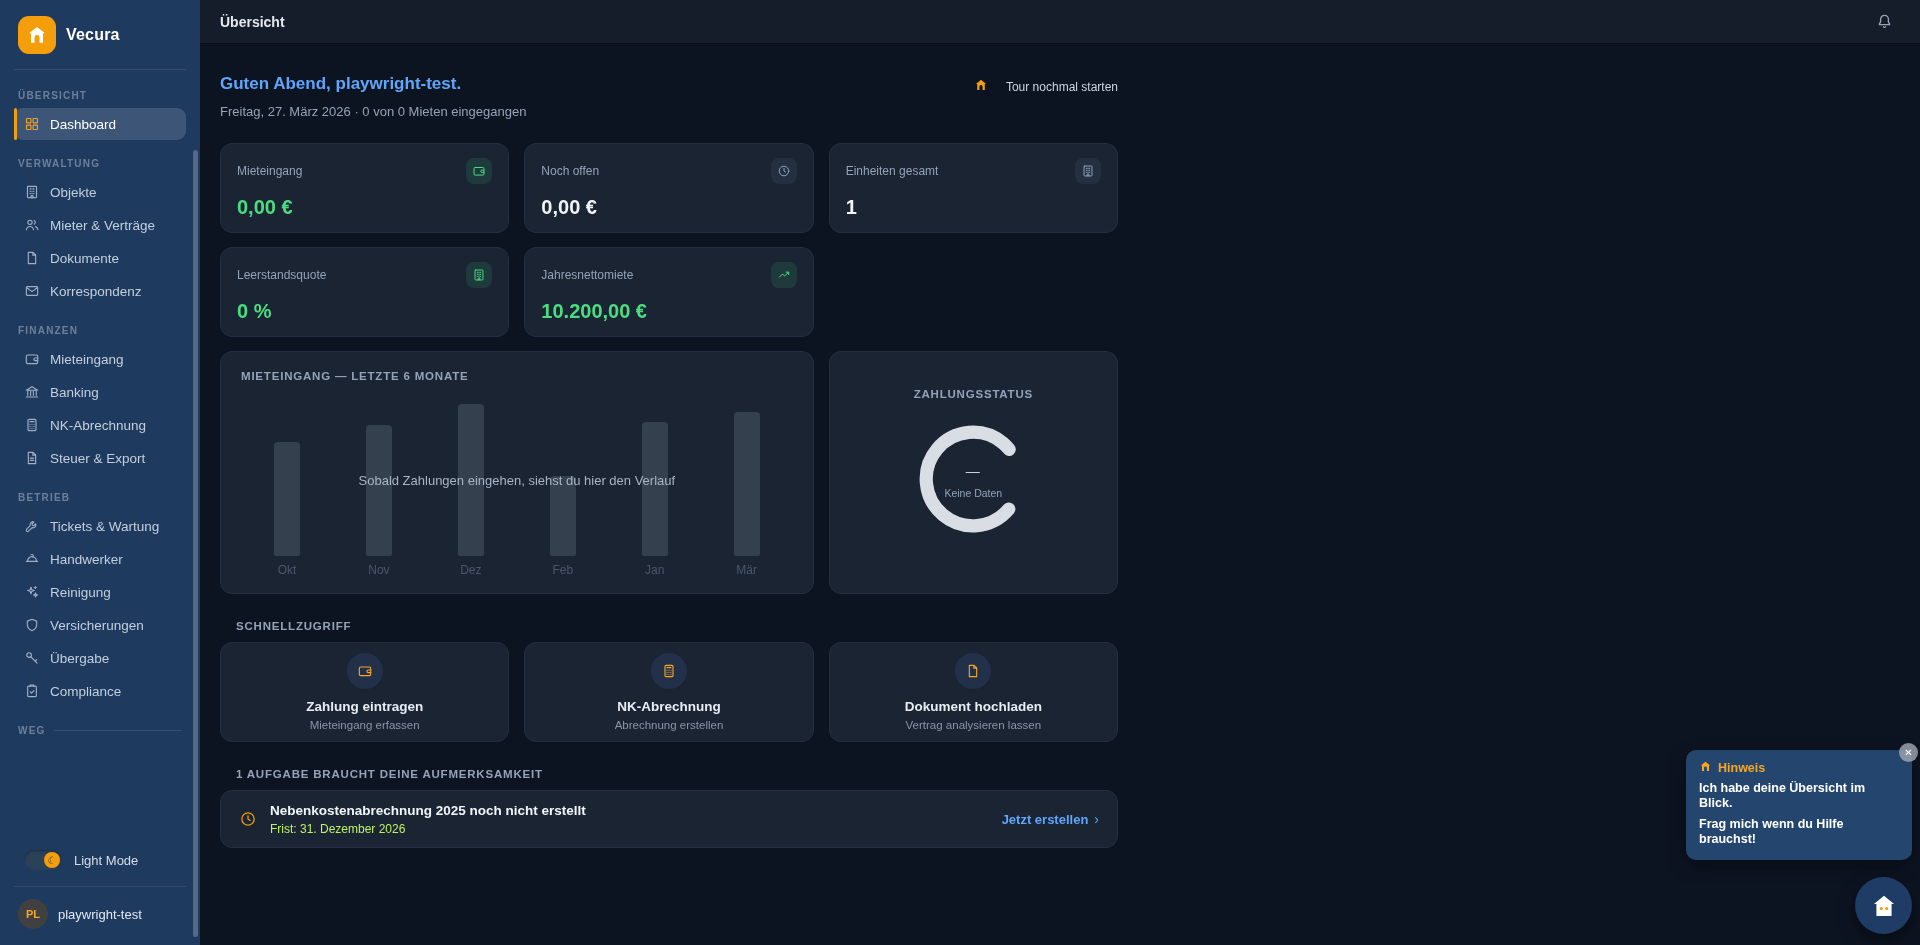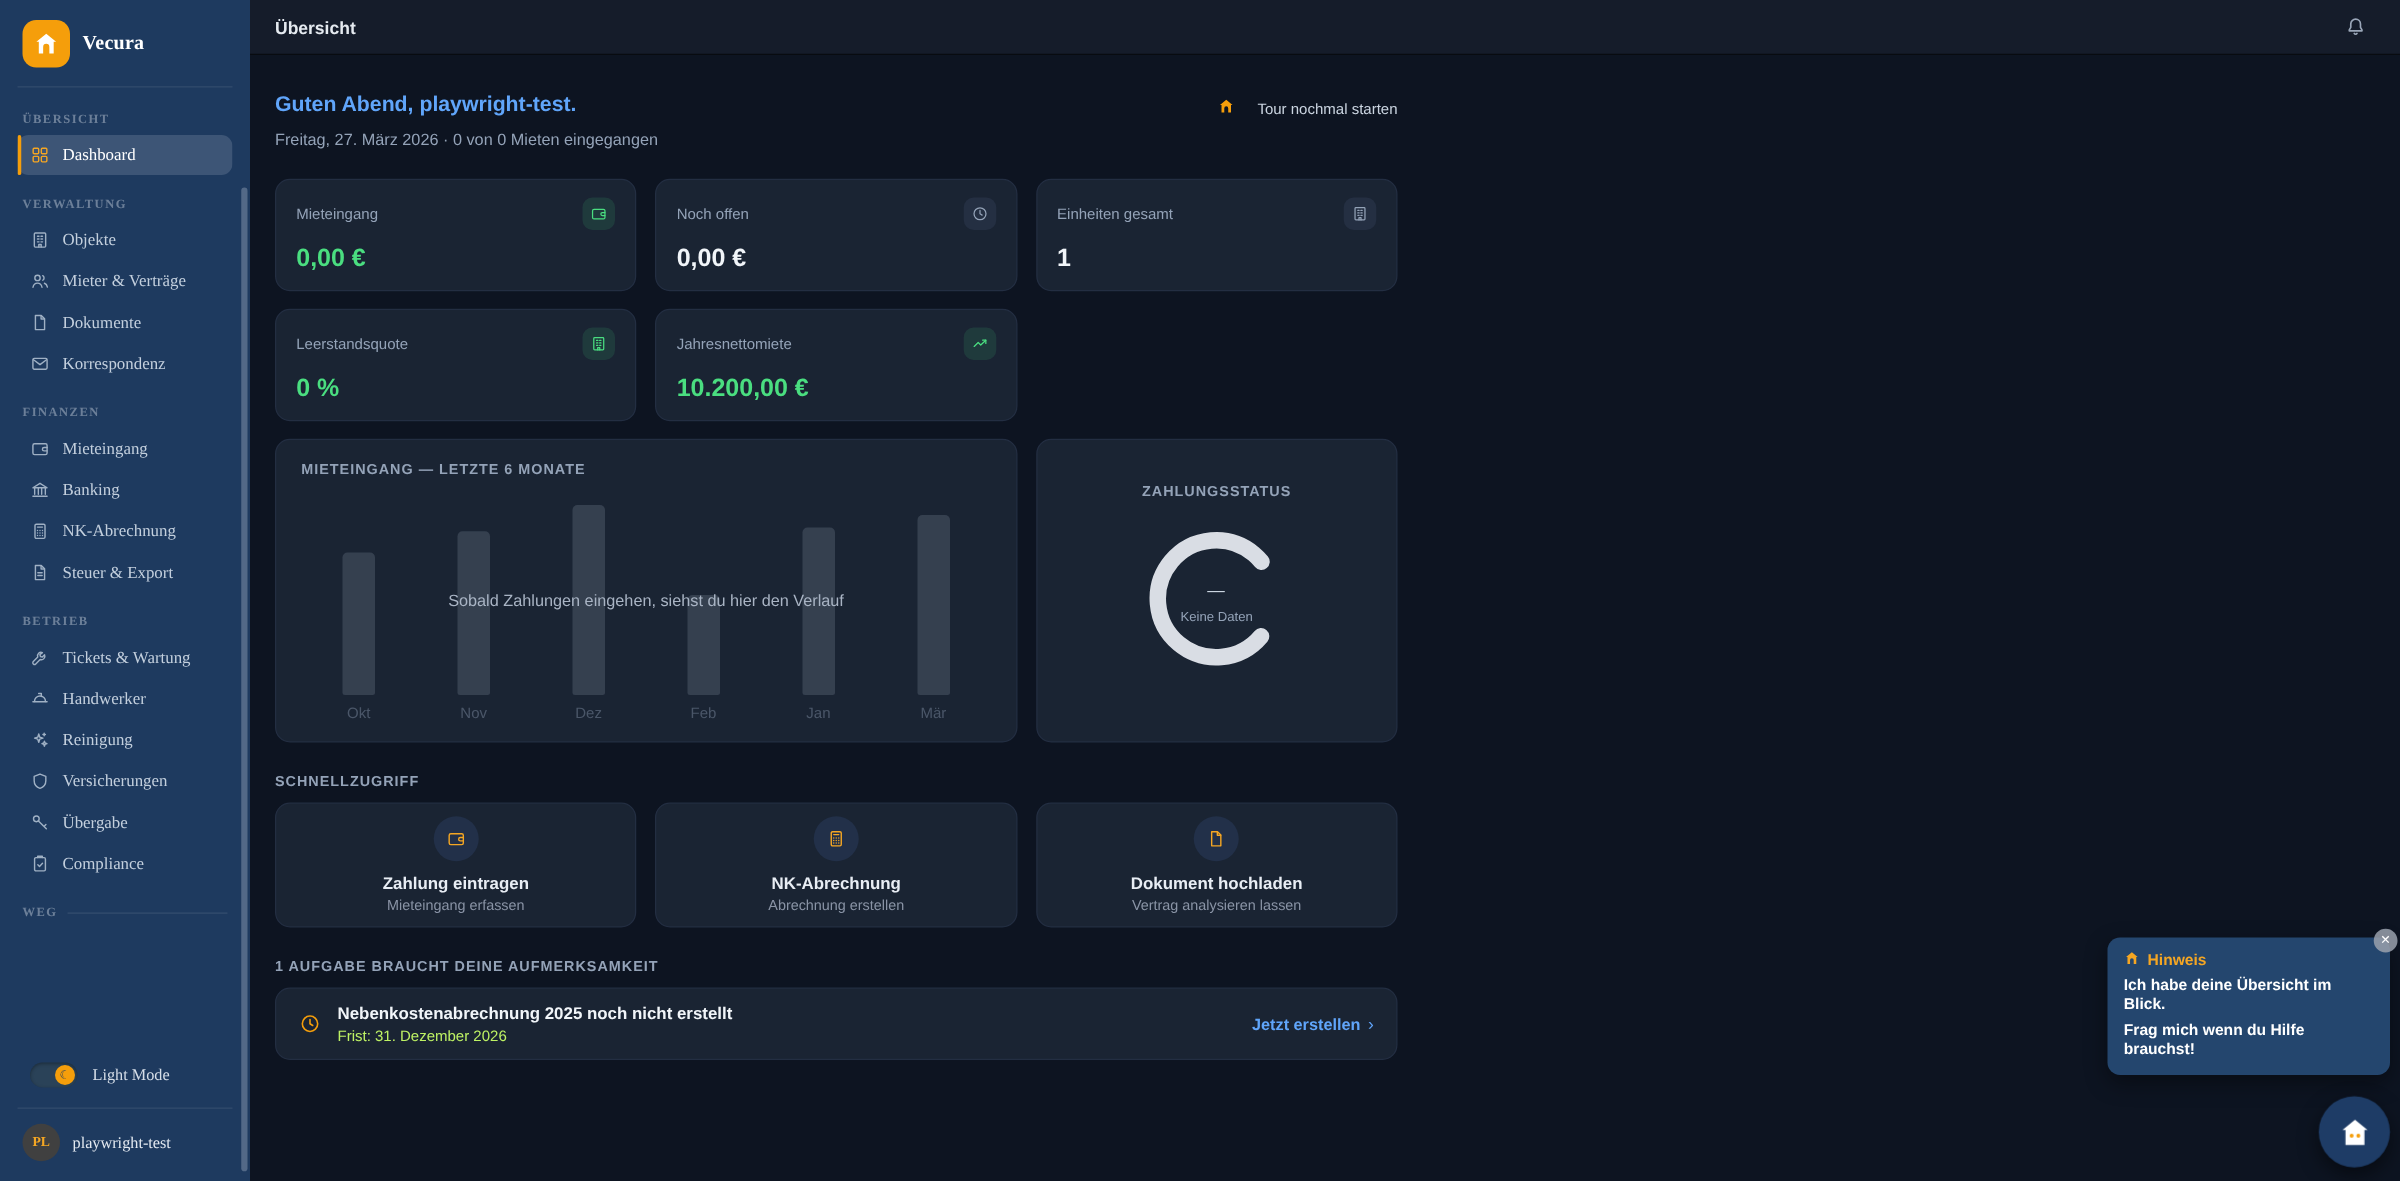--- a/index.html
+++ b/index.html
@@ -6,21 +6,21 @@
   html,body { width:1920px; height:945px; overflow:hidden; }
   body {
     font-family:"Liberation Sans","DejaVu Sans",sans-serif;
     background:#0d1421; color:#e8edf4; display:flex;
   }
   .ic { width:17px; height:17px; stroke:currentColor; fill:none; stroke-width:1.7;
         stroke-linecap:round; stroke-linejoin:round; flex:none; }
 
   
   .sidebar { width:200px; height:945px; background:#1e3a5f; position:relative;
-             display:flex; flex-direction:column; padding:16px 14px 14px; flex:none;font-family:Liberation Serif, serif; }
+             display:flex; flex-direction:column; padding:16px 14px 14px; flex:none; }
   .logo-row { display:flex; align-items:center; gap:10px; padding-left:4px; }
   .logo-badge { width:38px; height:38px; border-radius:11px; background:#f59e0b;
                 display:flex; align-items:center; justify-content:center; color:#fff; }
   .logo-badge .ic { width:22px; height:22px; }
   .app-name { font-size:16px; font-weight:700; color:#fff; letter-spacing:.2px; }
   .side-divider { height:1px; background:rgba(255,255,255,.09); margin:15px 0 2px; }
   .nav { flex:1; overflow:hidden; }
   .sec-label { font-size:10px; font-weight:700; letter-spacing:1.2px;
                color:rgba(203,213,225,.45); margin:18px 4px 7px; display:flex;
                align-items:center; gap:8px; }
@@ -93,21 +93,21 @@
 
   .donut-card { height:243px; display:flex; flex-direction:column; align-items:center;
                 padding-top:36px; position:relative; }
   .donut-wrap { position:relative; margin-top:18px; }
   .donut-center { position:absolute; inset:0; display:flex; flex-direction:column;
                   align-items:center; justify-content:center; }
   .donut-dash { font-size:14px; color:#cbd5e1; letter-spacing:1px; }
   .donut-label { font-size:10.5px; color:#94a3b8; margin-top:8px; }
 
   .section-label { font-size:11.5px; font-weight:700; letter-spacing:.8px;
-                   color:#94a3b8; margin:26px 0 10px; }
+                   color:#94a3b8; margin:26px 16px 10px; }
   .quick-grid { display:grid; grid-template-columns:repeat(3,1fr); gap:15px; width:898px; }
   .quick-card { height:100px; display:flex; flex-direction:column; align-items:center;
                 justify-content:center; cursor:pointer; }
   .quick-icon { width:36px; height:36px; border-radius:50%; background:#223049;
                 color:#f5a623; display:flex; align-items:center; justify-content:center; }
   .quick-icon .ic { width:16px; height:16px; }
   .quick-title { font-size:13.5px; font-weight:700; color:#e8edf4; margin-top:10px; }
   .quick-sub { font-size:11.5px; color:#8a94a6; margin-top:5px; }
 
   .task-card { width:898px; height:58px; display:flex; align-items:center;

